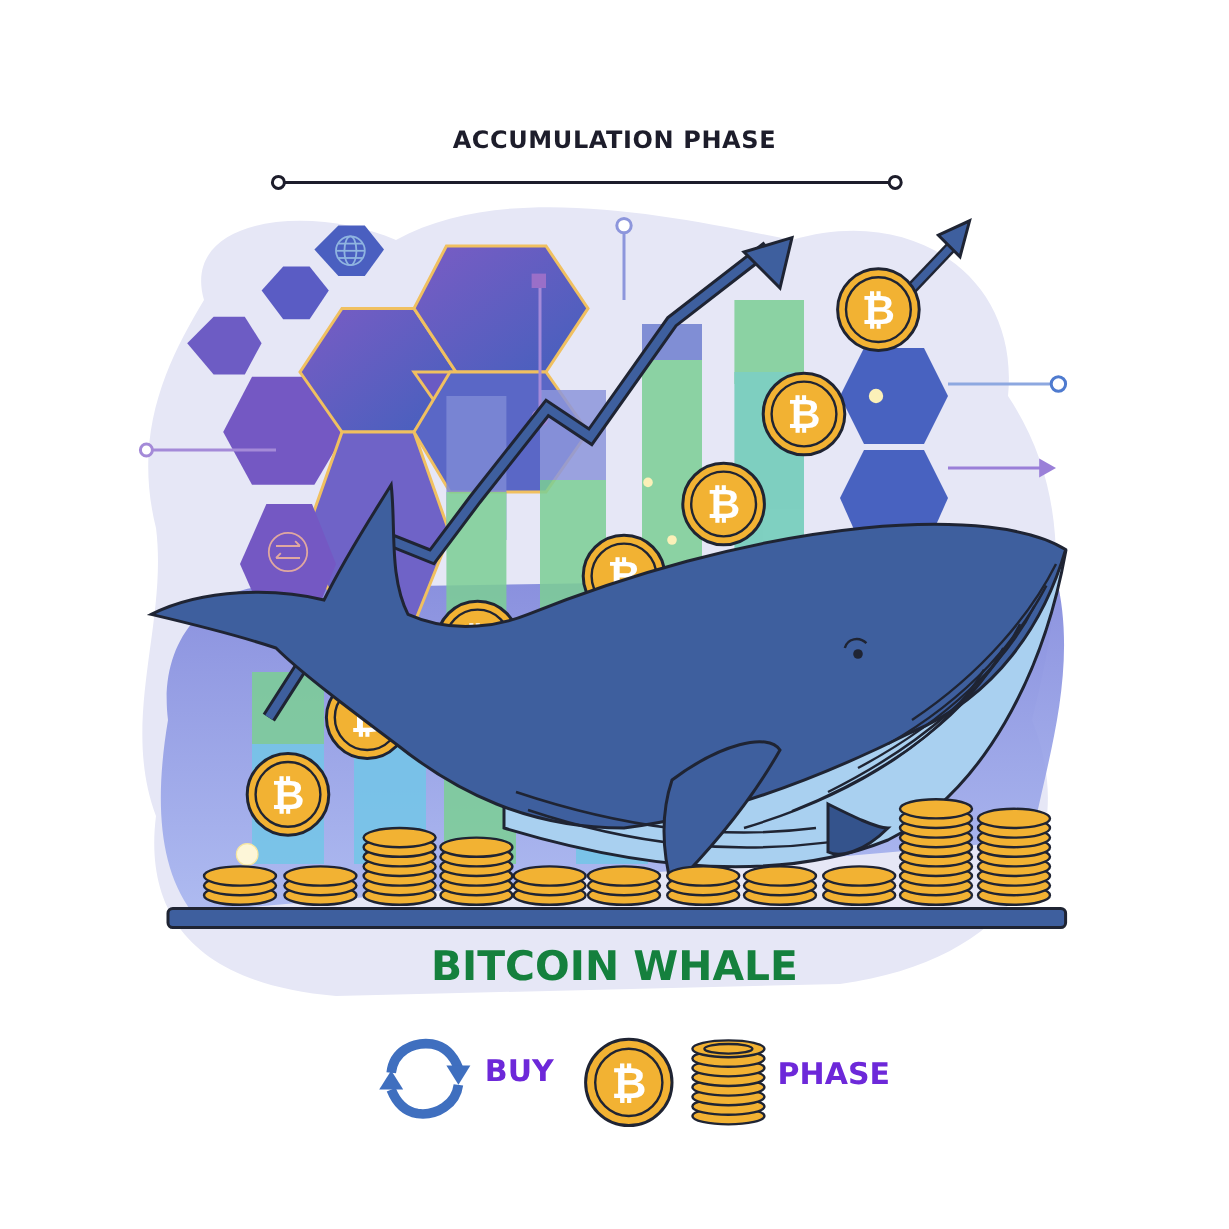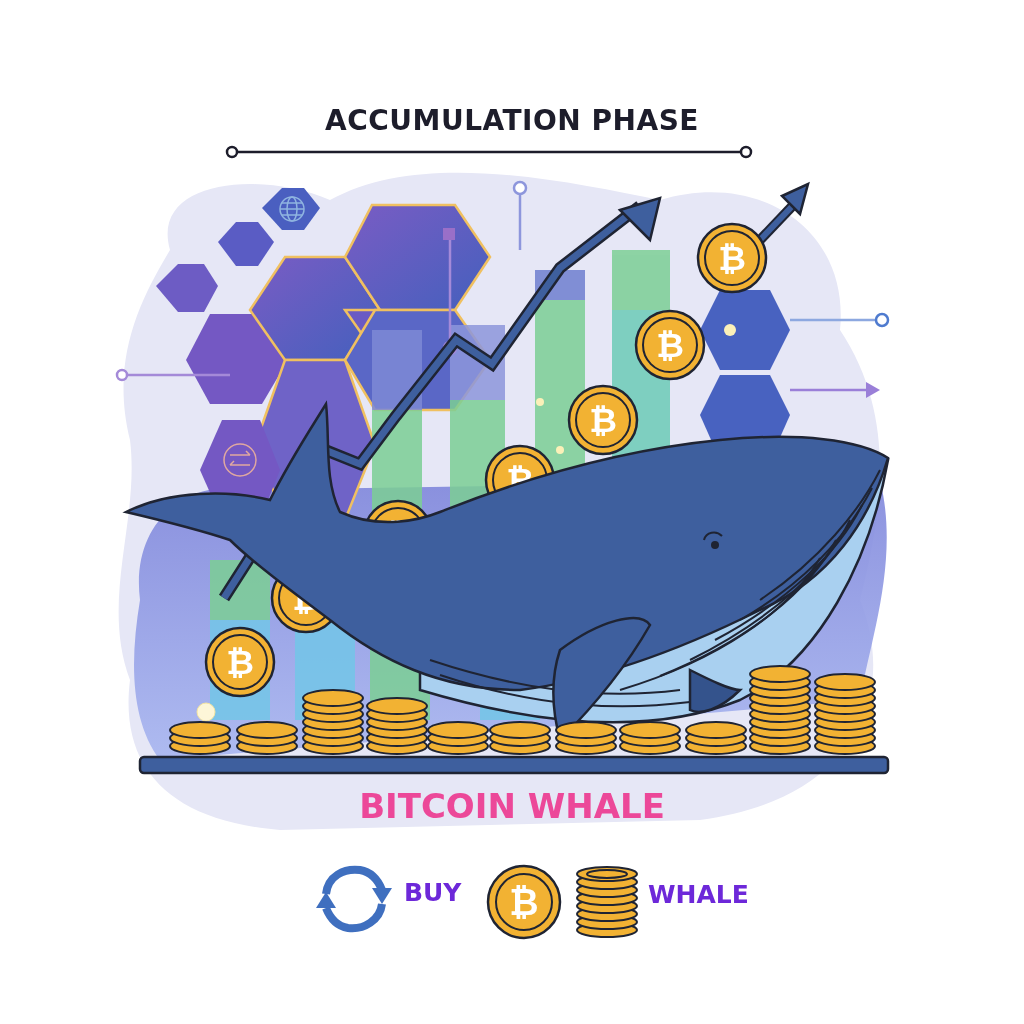--- a/index.html
+++ b/index.html
@@ -1,20 +1,20 @@
 <!DOCTYPE html>
 <html><head>
   <meta charset="utf-8">
   <style>
     html, body { margin: 0; padding: 0; background: #ffffff; }
     body { width: 1024px; height: 1024px; position: relative; overflow: hidden; font-family: "DejaVu Sans", sans-serif; }
-    .title { position: absolute; left: 0; width: 1024px; top: 104px; text-align: center; font-weight: bold; font-size: 28px; color: #1d1d2b; letter-spacing: 0.5px; }
+    .title { position: absolute; left: 0; width: 1024px; top: 104px; text-align: center; font-weight: bold; font-size: 20px; color: #1d1d2b; letter-spacing: 0.5px; }
     .title-rule { position: absolute; left: 224px; top: 144px; width: 530px; height: 16px; }
     .scene { position: absolute; left: 0; top: 0; width: 1024px; height: 1024px; }
-    .subtitle { position: absolute; left: 0; width: 1024px; top: 786px; text-align: center; font-weight: bold; font-size: 34px; color: #ec4899; }
+    .subtitle { position: absolute; left: 0; width: 1024px; top: 786px; text-align: center; font-weight: bold; font-size: 34px; color: #15803d; }
     .legend { position: absolute; top: 852px; left: 300px; width: 440px; height: 90px; }
     .legend-label { position: absolute; font-weight: bold; font-size: 25px; color: #6d28d9; }
   </style>
 </head>
 <body>
 
 <div class="title">ACCUMULATION PHASE</div>
 
 <svg class="title-rule" viewBox="0 0 530 16">
   <line x1="10" y1="8" x2="520" y2="8" stroke="#1d1d2b" stroke-width="2.5"></line>
@@ -255,14 +255,14 @@
       <ellipse cx="33" cy="62" rx="30" ry="7"></ellipse>
       <ellipse cx="33" cy="54" rx="30" ry="7"></ellipse>
       <ellipse cx="33" cy="46" rx="30" ry="7"></ellipse>
       <ellipse cx="33" cy="38" rx="30" ry="7"></ellipse>
       <ellipse cx="33" cy="30" rx="30" ry="7"></ellipse>
       <ellipse cx="33" cy="22" rx="30" ry="7"></ellipse>
       <ellipse cx="33" cy="14" rx="30" ry="7"></ellipse>
       <ellipse cx="33" cy="14" rx="20" ry="4"></ellipse>
     </g>
   </svg>
-  <div class="legend-label" style="left:348px;top:28px">WHALE</div>
+  <div class="legend-label" style="left:348px;top:28px">PHASE</div>
 </div>
 
 </body></html>

